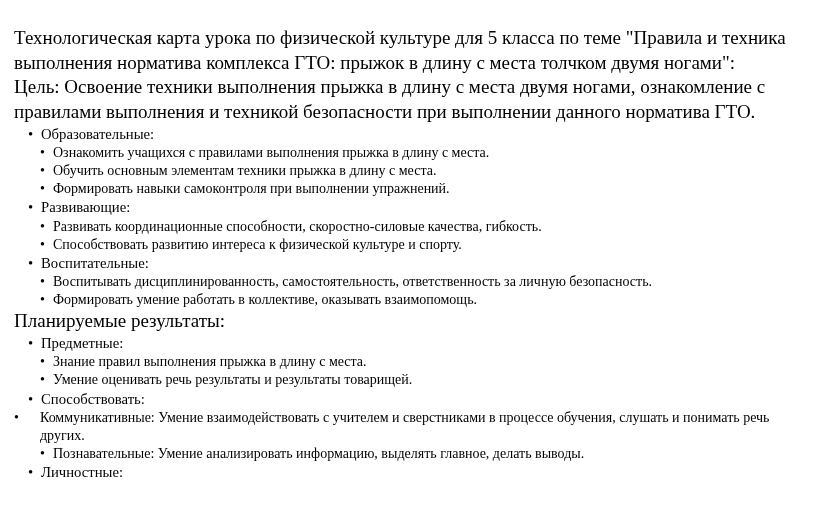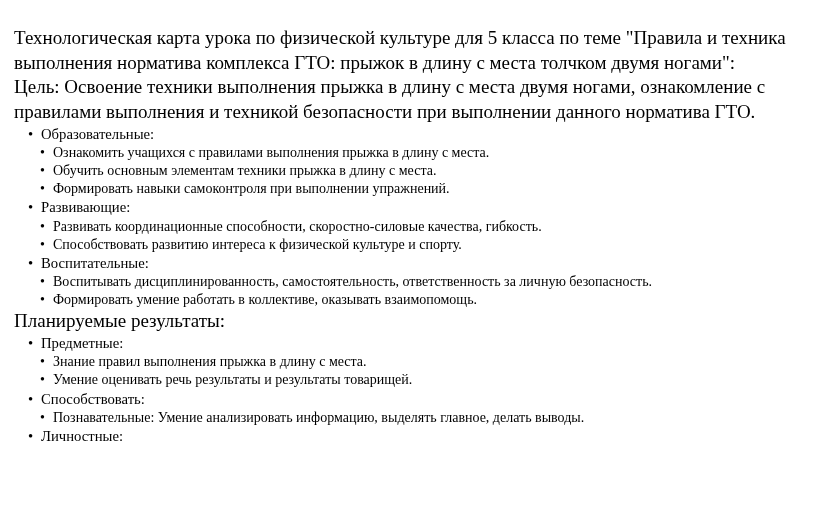--- a/index.html
+++ b/index.html
@@ -85,17 +85,18 @@
   <p class="lvl2"><span class="bullet">•</span><span>Воспитывать дисциплинированность, самостоятельность, ответственность за личную безопасность.</span></p>
   <p class="lvl2"><span class="bullet">•</span><span>Формировать умение работать в коллективе, оказывать взаимопомощь.</span></p>
 
   <p class="para">Планируемые результаты:</p>
 
   <p class="lvl1"><span class="bullet">•</span><span>Предметные:</span></p>
   <p class="lvl2"><span class="bullet">•</span><span>Знание правил выполнения прыжка в длину с места.</span></p>
   <p class="lvl2"><span class="bullet">•</span><span>Умение оценивать речь результаты и результаты товарищей.</span></p>
 
   <p class="lvl1"><span class="bullet">•</span><span>Способствовать:</span></p>
+  <p class="lvl2 lvl2-wrap"><span class="bullet">•</span><span>Коммуникативные: Умение взаимодействовать с учителем и сверстниками в процессе обучения, слушать и понимать речь других.</span></p>
   <p class="lvl2"><span class="bullet">•</span><span>Познавательные: Умение анализировать информацию, выделять главное, делать выводы.</span></p>
 
   <p class="lvl1"><span class="bullet">•</span><span>Личностные:</span></p>
 
 </div>
 
 </body></html>

